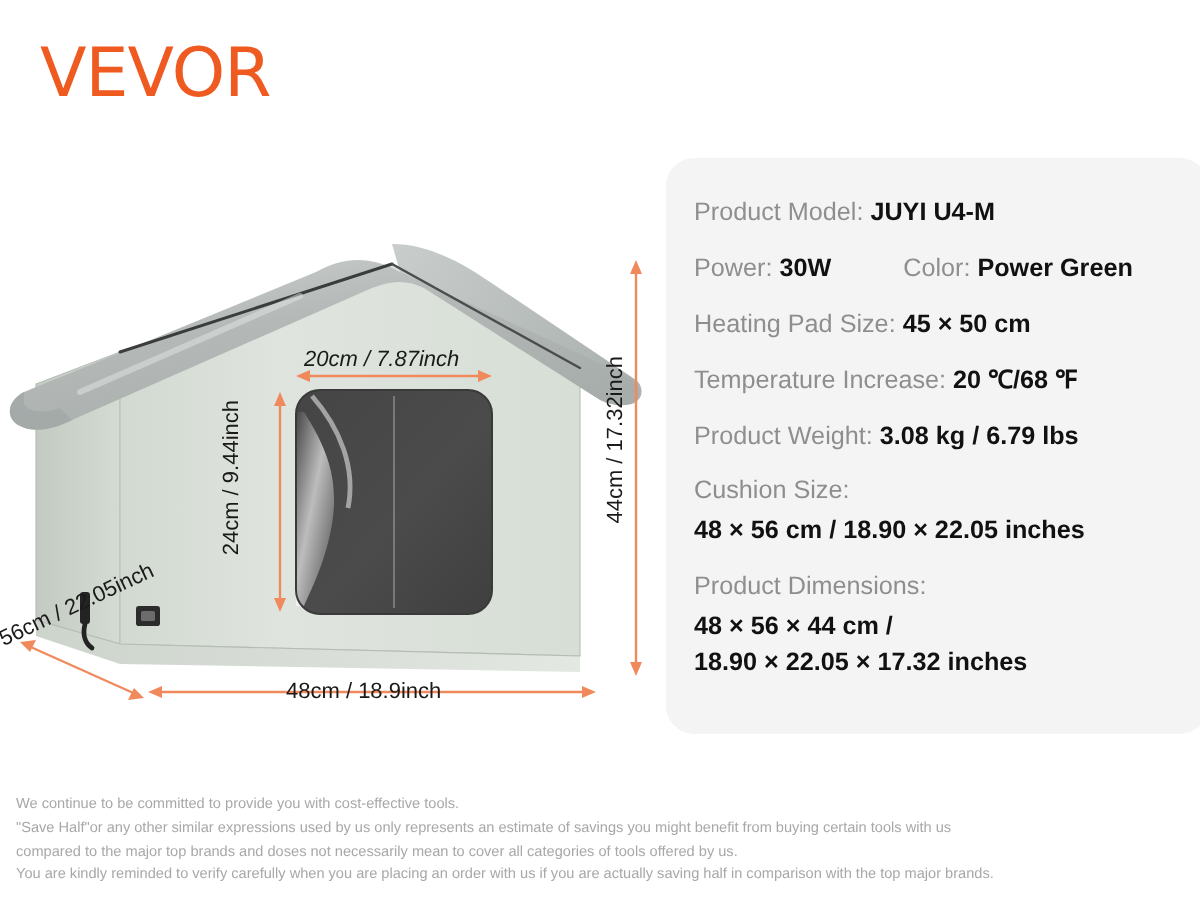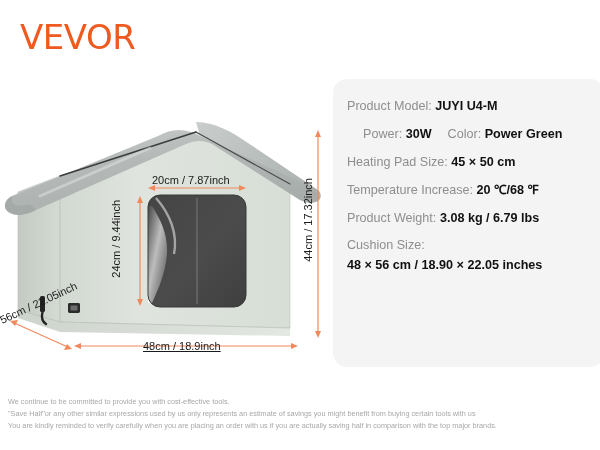--- a/index.html
+++ b/index.html
@@ -48,21 +48,21 @@
   .spec-row {
     margin-bottom: 11px;
     font-size: 12.6px;
     color: #8c8c8c;
     line-height: 1.34;
     white-space: nowrap;
   }
   .spec-row:last-child { margin-bottom: 0; }
   .spec-label { color: #8e8e8e; font-weight: 400; }
   .spec-value { color: #111111; font-weight: 700; }
-  .spec-row.two-col { display: flex; gap: 16px; margin-left: 16px; }
+  .spec-row.two-col { display: flex; gap: 36px; }
   .spec-row.stacked .spec-value {
     display: block;
     margin-top: 3px;
   }
   .spec-row.stacked .spec-value.line2 { margin-top: 1px; }
 
   
   #product-figure {
     position: absolute;
     left: 0;
@@ -73,34 +73,34 @@
   #product-figure svg { display: block; }
 
   
   .dim-label {
     position: absolute;
     font-size: 11px;
     color: #1a1a1a;
     font-family: "Liberation Sans", sans-serif;
     white-space: nowrap;
   }
-  #dim-door-width-label { left: 152px; top: 174px; }
+  #dim-door-width-label { left: 152px; top: 174px; font-style: italic; }
   #dim-door-height-label {
     left: 110px; top: 200px;
     writing-mode: vertical-rl;
     transform: rotate(180deg);
     transform-origin: center;
   }
   #dim-total-height-label {
     left: 302px; top: 178px;
     writing-mode: vertical-rl;
     transform: rotate(180deg);
     transform-origin: center;
   }
-  #dim-width-label { left: 143px; top: 340px; text-decoration: underline; }
+  #dim-width-label { left: 143px; top: 340px; }
   #dim-depth-label {
     left: -2px; top: 315px;
     transform: rotate(-25deg);
     transform-origin: left top;
   }
 
   
   #disclaimer {
     position: absolute;
     left: 8px;
@@ -276,21 +276,27 @@
     <div class="spec-row">
       <span class="spec-label">Product Weight:</span>
       <span class="spec-value">3.08 kg / 6.79 lbs</span>
     </div>
 
     <div class="spec-row stacked">
       <span class="spec-label">Cushion Size:</span>
       <span class="spec-value">48 × 56 cm / 18.90 × 22.05 inches</span>
     </div>
 
+    <div class="spec-row stacked">
+      <span class="spec-label">Product Dimensions:</span>
+      <span class="spec-value">48 × 56 × 44 cm /</span>
+      <span class="spec-value line2">18.90 × 22.05 × 17.32 inches</span>
+    </div>
 
   </div>
 </div>
 
 <div id="disclaimer">
   <p>We continue to be committed to provide you with cost-effective tools.</p>
   <p>"Save Half"or any other similar expressions used by us only represents an estimate of savings you might benefit from buying certain tools with us</p>
+  <p>compared to the major top brands and doses not necessarily mean to cover all categories of tools offered by us.</p>
   <p>You are kindly reminded to verify carefully when you are placing an order with us if you are actually saving half in comparison with the top major brands.</p>
 </div>
 
 </body></html>

